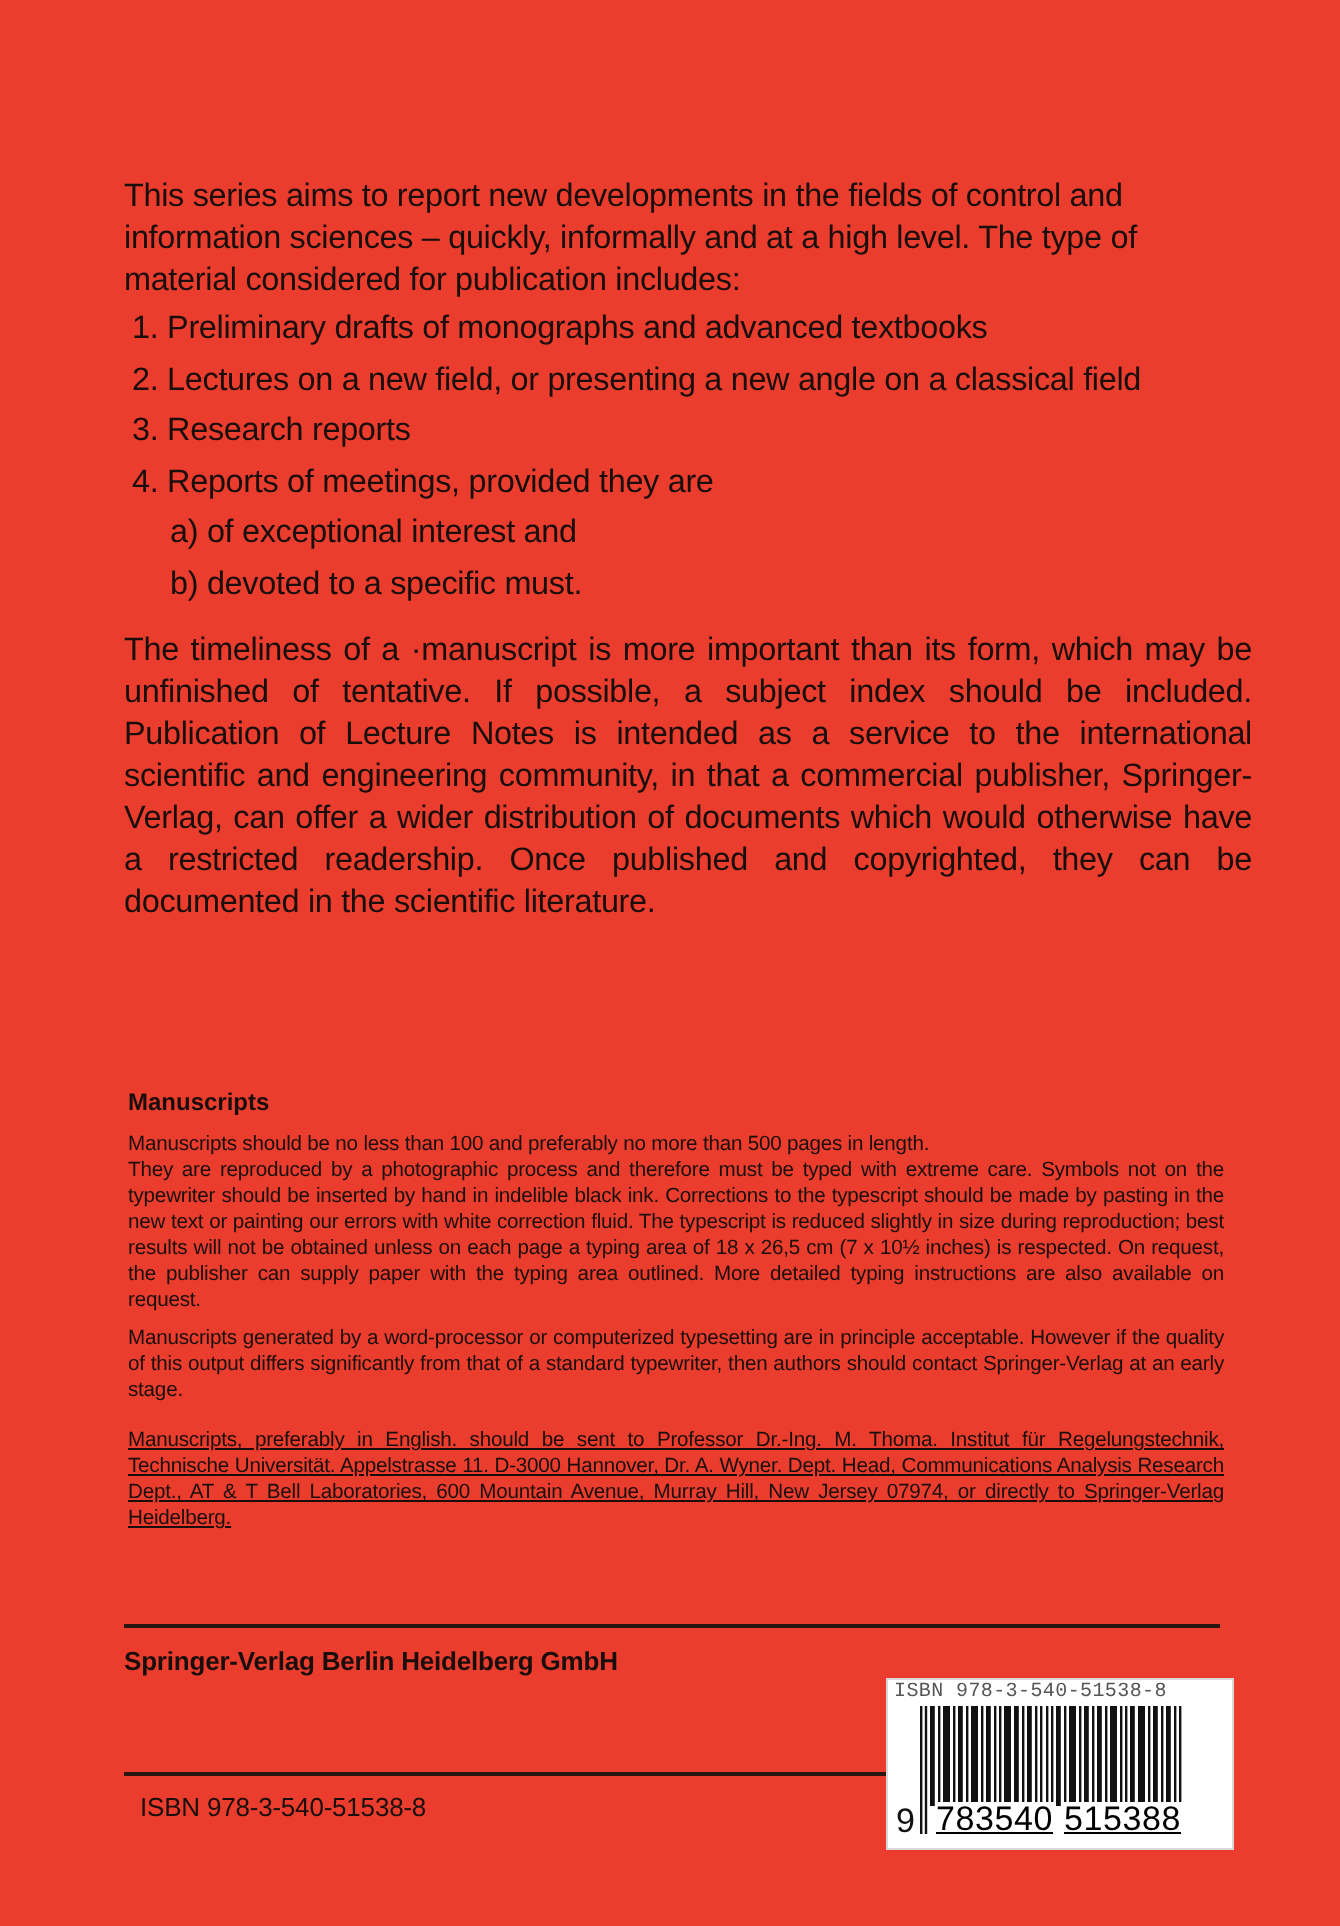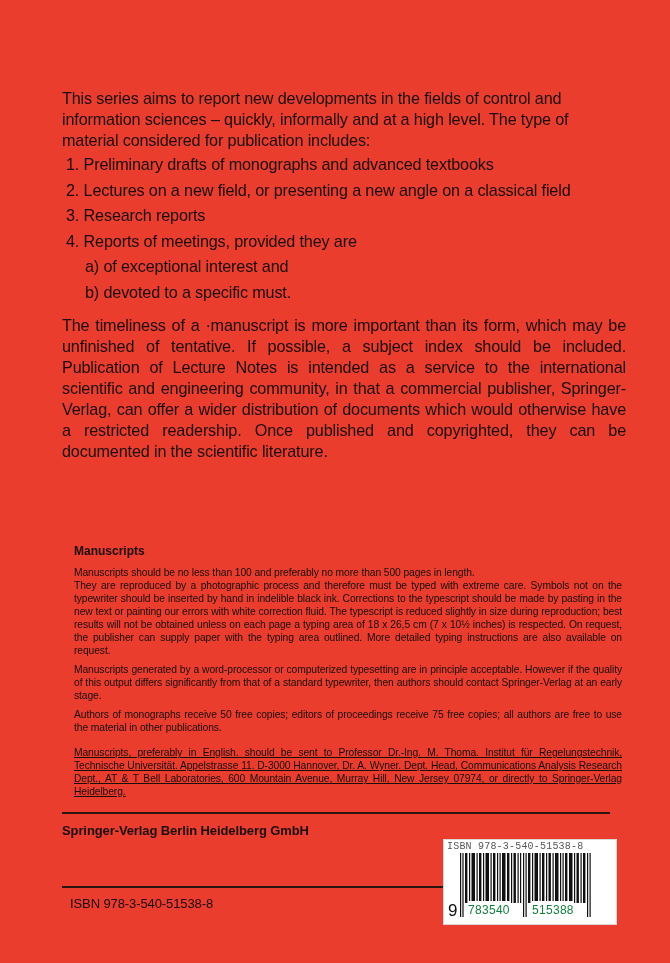--- a/index.html
+++ b/index.html
@@ -16,21 +16,21 @@
       position: absolute; left: 62px; top: 88px; width: 564px;
       font-size: 16.2px; line-height: 21px; letter-spacing: -0.15px;
     }
     .intro p { margin: 0; }
     .intro ol { list-style: none; margin: 3px 0 0 4px; padding: 0; }
     .intro ol li { margin: 0 0 4.5px 0; }
     .intro .sub { padding-left: 19px; }
     .intro .timeliness { text-align: justify; margin-top: 12px; }
 
     .manuscripts {
-      position: absolute; left: 74px; top: 545px; width: 548px;
+      position: absolute; left: 64px; top: 545px; width: 548px;
       font-size: 10.3px; line-height: 13px; letter-spacing: -0.1px;
     }
     .manuscripts h3 {
       margin: 0 0 8px 0; font-size: 12px; font-weight: bold; letter-spacing: 0;
     }
     .manuscripts p { margin: 0 0 6px 0; text-align: justify; }
     .manuscripts p.tight { margin: 0; }
     .manuscripts p.biggap { margin-top: 12px; text-decoration: underline; }
 
     .rule {
@@ -54,22 +54,22 @@
       font-family: "Liberation Mono", monospace; font-size: 10px; color: #555;
       letter-spacing: 0.2px; white-space: nowrap;
     }
     .barcode svg { position: absolute; left: 16px; top: 13px; }
     .barcode .digits-first {
       position: absolute; left: 4px; top: 61px;
       font-family: "Liberation Sans", sans-serif; font-size: 17px; color: #111;
     }
     .barcode .digits-a, .barcode .digits-b {
       position: absolute; top: 61px;
-      font-family: "Liberation Sans", sans-serif; font-size: 12px; color: #15803d;
-      background: #fff; letter-spacing: 0.3px; line-height: 18px;
+      font-family: "Liberation Sans", sans-serif; font-size: 17px; color: #000000;
+      background: #fff; letter-spacing: 0.3px; line-height: 18px; text-decoration: underline;
     }
     .barcode .digits-a { left: 24px; }
     .barcode .digits-b { left: 88px; }
   </style>
 </head>
 <body>
 
 <div class="page">
 
   <div class="intro">
@@ -83,21 +83,20 @@
       <li class="sub">b) devoted to a specific must.</li>
     </ol>
     <p class="timeliness">The timeliness of a ·manuscript is more important than its form, which may be unfinished of tentative. If possible, a subject index should be included. Publication of Lecture Notes is intended as a service to the international scientific and engineering community, in that a commercial publisher, Springer-Verlag, can offer a wider distribution of documents which would otherwise have a restricted readership. Once published and copyrighted, they can be documented in the scientific literature.</p>
   </div>
 
   <div class="manuscripts">
     <h3>Manuscripts</h3>
     <p class="tight">Manuscripts should be no less than 100 and preferably no more than 500 pages in length.</p>
     <p>They are reproduced by a photographic process and therefore must be typed with extreme care. Symbols not on the typewriter should be inserted by hand in indelible black ink. Corrections to the typescript should be made by pasting in the new text or painting our errors with white correction fluid. The typescript is reduced slightly in size during reproduction; best results will not be obtained unless on each page a typing area of 18 x 26,5 cm (7 x 10½ inches) is respected. On request, the publisher can supply paper with the typing area outlined. More detailed typing instructions are also available on request.</p>
     <p>Manuscripts generated by a word-processor or computerized typesetting are in principle acceptable. However if the quality of this output differs significantly from that of a standard typewriter, then authors should contact Springer-Verlag at an early stage.</p>
-    <p>Authors of monographs receive 50 free copies; editors of proceedings receive 75 free copies; all authors are free to use the material in other publications.</p>
     <p class="biggap">Manuscripts, preferably in English. should be sent to Professor Dr.-Ing. M. Thoma. Institut für Regelungstechnik, Technische Universität. Appelstrasse 11. D-3000 Hannover, Dr. A. Wyner. Dept. Head, Communications Analysis Research Dept., AT &amp; T Bell Laboratories, 600 Mountain Avenue, Murray Hill, New Jersey 07974, or directly to Springer-Verlag Heidelberg.</p>
   </div>
 
   <div class="rule" style="top: 812px;"></div>
   <div class="publisher">Springer-Verlag Berlin Heidelberg GmbH</div>
   <div class="rule" style="top: 886px;"></div>
   <div class="isbn-text">ISBN 978-3-540-51538-8</div>
 
   <div class="barcode">
     <div class="top">ISBN 978-3-540-51538-8</div>

